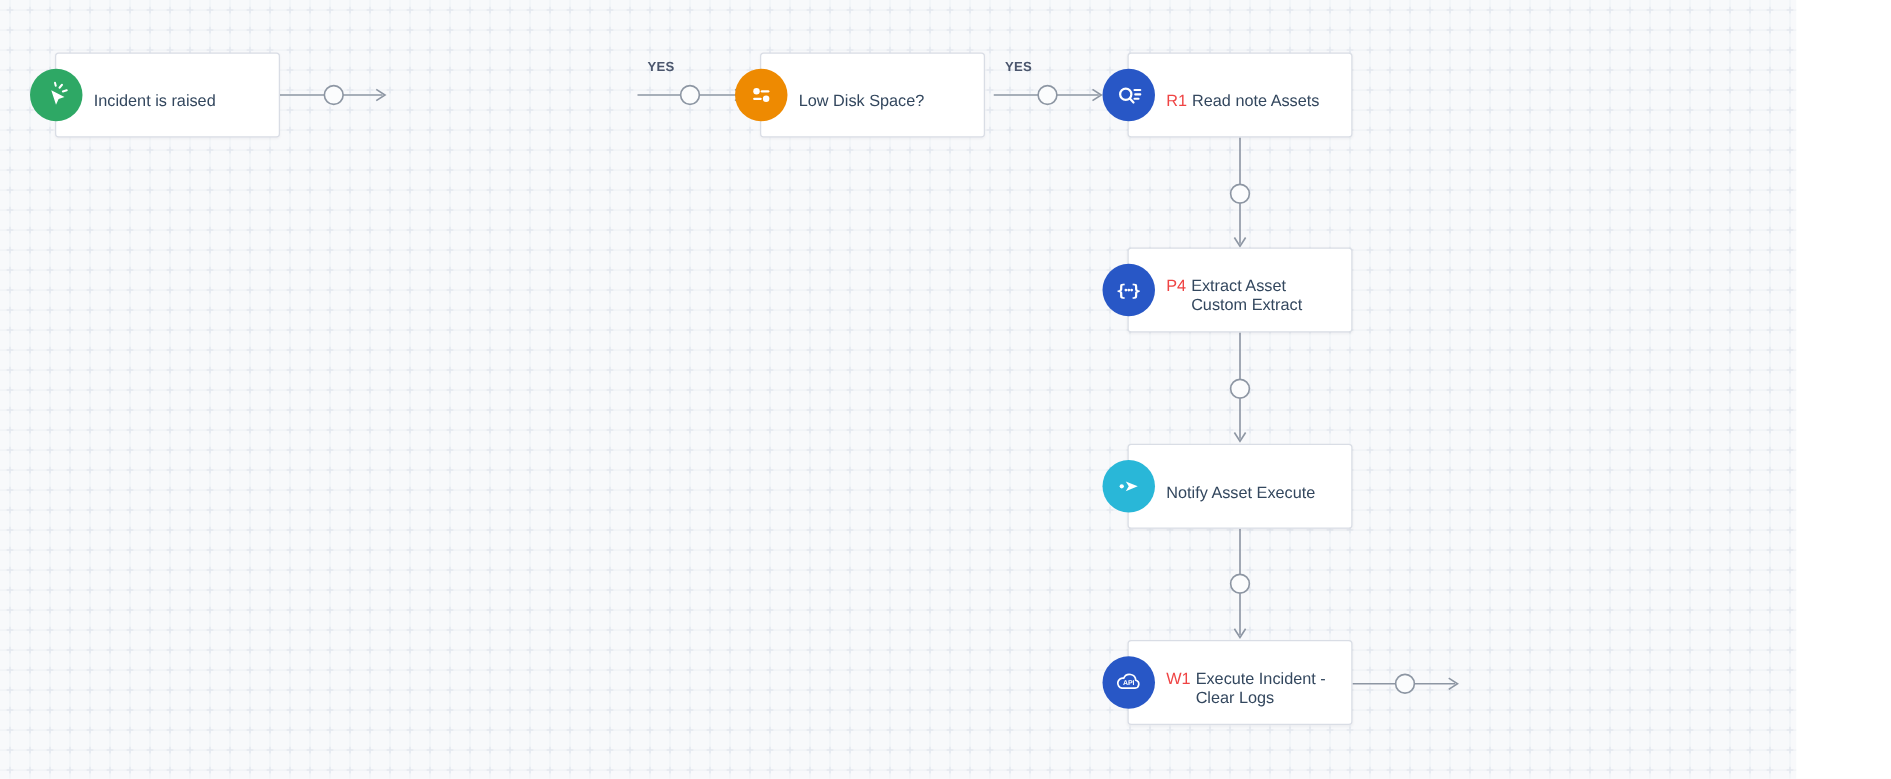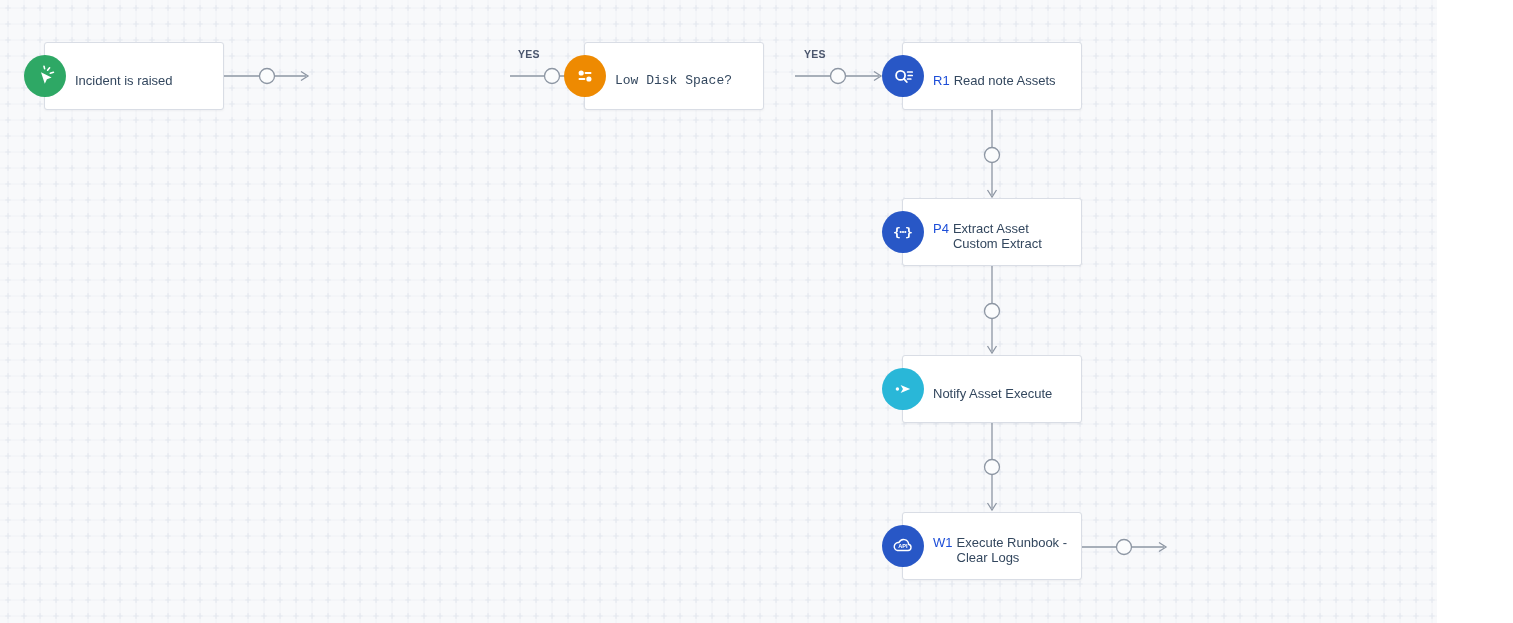--- a/index.html
+++ b/index.html
@@ -31,21 +31,21 @@
     width: 42px; height: 42px;
     border-radius: 50%;
     display: flex; align-items: center; justify-content: center;
   }
   .badge svg { width: 24px; height: 24px; display:block; }
   .badge-trigger   { background: #2ea865; }
   .badge-condition { background: #ee8a01; }
   .badge-blue      { background: #2857c6; }
   .badge-cyan      { background: #29b7d8; }
   .label { display:flex; align-items:baseline; font-size:13px; line-height:15px; color:#33475e; }
-  .prefix { color:#1d4ed8; flex:none; }
+  .prefix { color:#ef4444; flex:none; }
   .prefix:not(:empty){ margin-right:4px; }
   .name { flex:1 1 auto; }
   .edge-label {
     position:absolute;
     font-size:10.5px; font-weight:600; letter-spacing:.2px;
     color:#4b566d;
   }
 </style>
 </head>
 <body>
@@ -117,21 +117,21 @@
         <path d="M14.6 6.2 L16.6 3.8 M17.3 9.2 L20.4 8.2 M11.6 4.6 L11 2.2" stroke="#fff" stroke-width="1.6" stroke-linecap="round" fill="none"></path>
       </svg>
     </span>
     <span class="label">
       <span class="prefix"></span>
       <span class="name">Incident is raised</span>
     </span>
   </div>
 
 
-  <div class="node" style="left:584px; top:42px;font-family:Liberation Mono, monospace;">
+  <div class="node" style="left:608px; top:42px;">
     <span class="badge badge-condition">
       <svg viewBox="0 0 24 24">
         <circle cx="8.2" cy="9" r="2.6" fill="#fff"></circle>
         <rect x="11.6" y="8.1" width="6.9" height="1.9" rx=".95" fill="#fff"></rect>
         <rect x="5.5" y="14.1" width="6.9" height="1.9" rx=".95" fill="#fff"></rect>
         <circle cx="15.9" cy="15" r="2.6" fill="#fff"></circle>
       </svg>
     </span>
     <span class="label">
       <span class="prefix"></span>
@@ -184,18 +184,18 @@
 
   <div class="node" style="left:902px; top:512px;">
     <span class="badge badge-blue">
       <svg viewBox="0 0 24 24">
         <path d="M6.5 16.5 H17 A3.2 3.2 0 0 0 17.6 10.2 A5 5 0 0 0 8 8.6 A3.8 3.8 0 0 0 6.5 16.5 Z" fill="none" stroke="#fff" stroke-width="1.4" stroke-linejoin="round"></path>
         <text x="12" y="14.4" font-size="5.6" font-weight="bold" text-anchor="middle" fill="#fff">API</text>
       </svg>
     </span>
     <span class="label">
       <span class="prefix">W1</span>
-      <span class="name">Execute Runbook - Clear Logs</span>
+      <span class="name">Execute Incident - Clear Logs</span>
     </span>
   </div>
 
 
 </div>
 
 </body></html>

